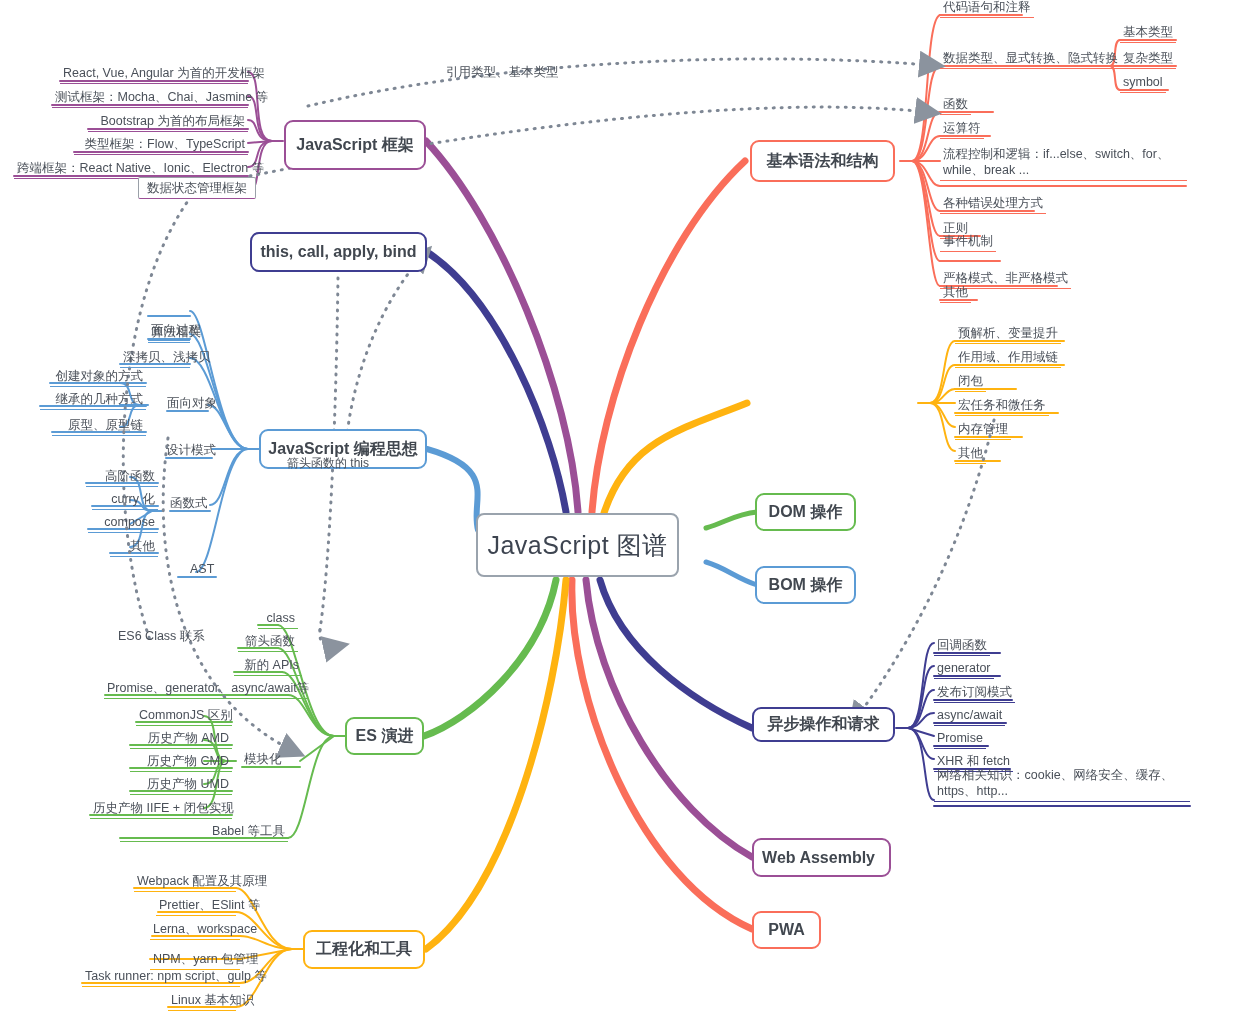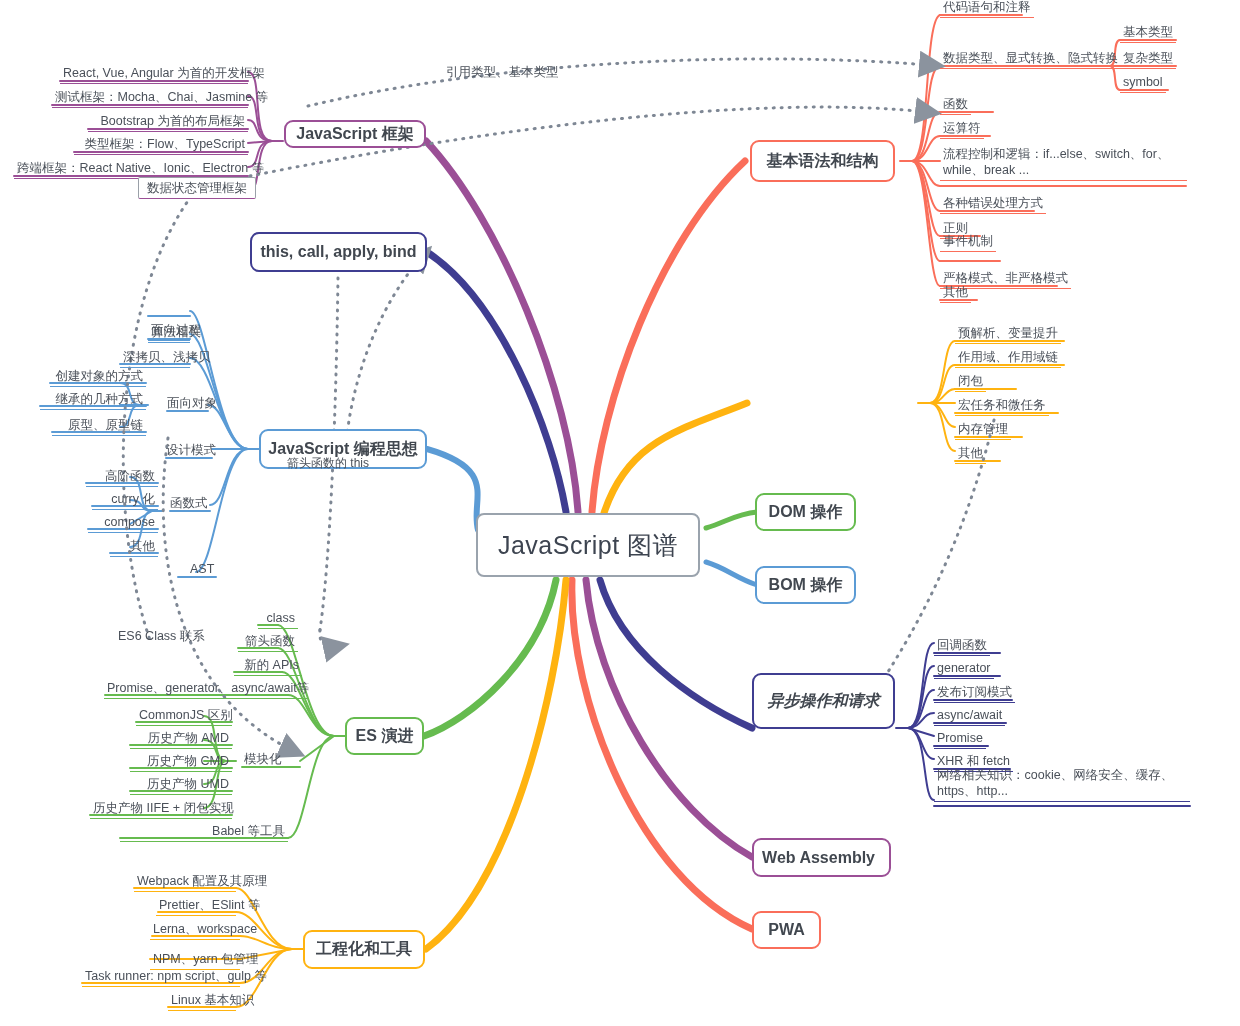--- a/index.html
+++ b/index.html
@@ -265,50 +265,50 @@
         <path d="M320,630 C318,648 330,648 344,645" marker-end="url(#arrowGray)"></path>
 
         <path d="M168,438 C150,560 180,700 300,754" marker-end="url(#arrowGray)"></path>
 
         <path d="M196,190 C110,300 108,520 150,640"></path>
       </g>
 
     </g>
   </svg>
 
-  <div class="root-node" style="left:476px;top:513px;width:224px;height:64px;font-size:25px;">
+  <div class="root-node" style="left:476px;top:513px;width:203px;height:64px;font-size:25px;">
     <span>JavaScript 图谱</span>
   </div>
 
   <div class="topic" style="left:750px;top:140px;width:145px;height:42px;border-color:#fa6e5a;">
     <span>基本语法和结构</span>
   </div>
 
 
   <div class="topic" style="left:755px;top:493px;width:101px;height:38px;border-color:#66bb4f;">
     <span>DOM 操作</span>
   </div>
 
   <div class="topic" style="left:755px;top:566px;width:101px;height:38px;border-color:#5b9bd5;">
     <span>BOM 操作</span>
   </div>
 
-  <div class="topic" style="left:752px;top:673px;width:143px;height:56px;border-color:#3f3d91;font-style:italic;">
+  <div class="topic" style="left:752px;top:707px;width:143px;height:35px;border-color:#3f3d91;">
     <span>异步操作和请求</span>
   </div>
 
   <div class="topic" style="left:752px;top:838px;width:139px;height:39px;border-color:#9b4f96;justify-content:flex-end;">
     <span>Web Assembly</span>
   </div>
 
   <div class="topic" style="left:752px;top:911px;width:69px;height:38px;border-color:#fa6e5a;">
     <span>PWA</span>
   </div>
 
-  <div class="topic" style="left:284px;top:120px;width:142px;height:28px;border-color:#9b4f96;">
+  <div class="topic" style="left:284px;top:120px;width:142px;height:50px;border-color:#9b4f96;">
     <span>JavaScript 框架</span>
   </div>
 
   <div class="topic" style="left:250px;top:232px;width:177px;height:40px;border-color:#3f3d91;">
     <span>this, call, apply, bind</span>
   </div>
 
   <div class="topic" style="left:259px;top:429px;width:168px;height:40px;border-color:#5b9bd5;">
     <span>JavaScript 编程思想</span>
   </div>

